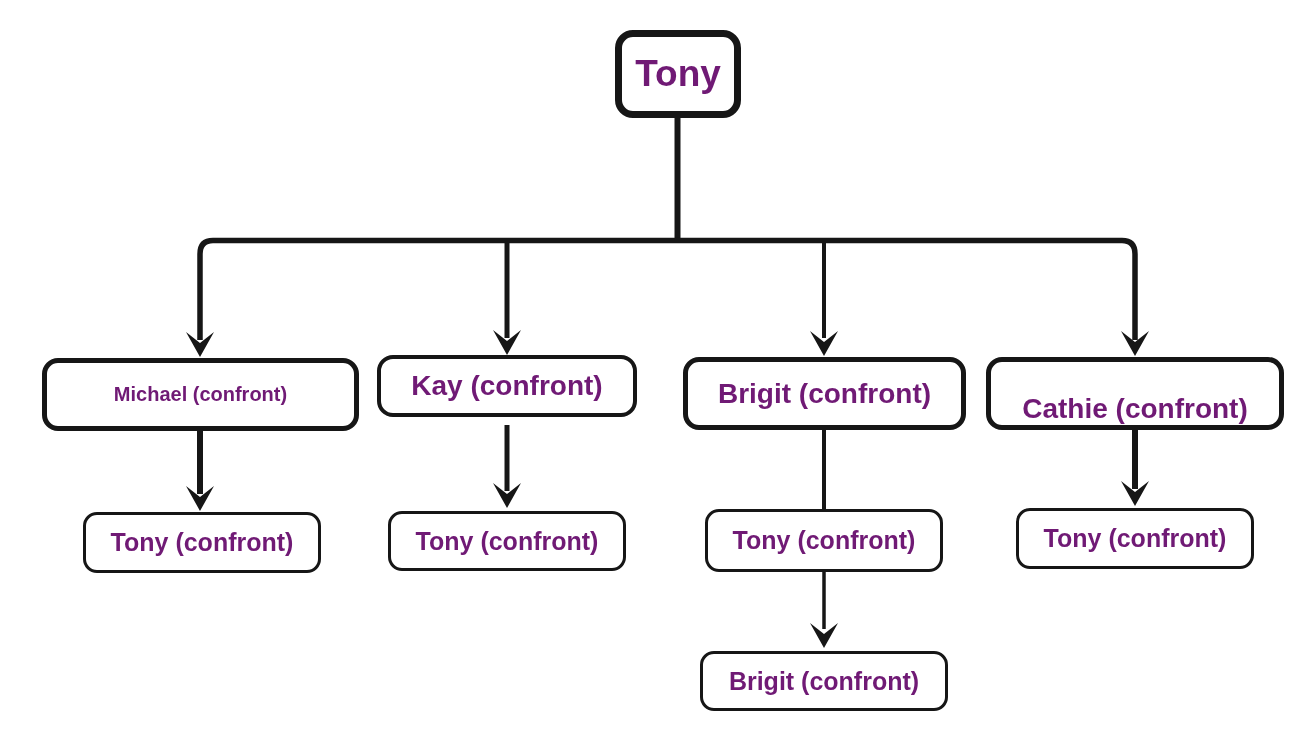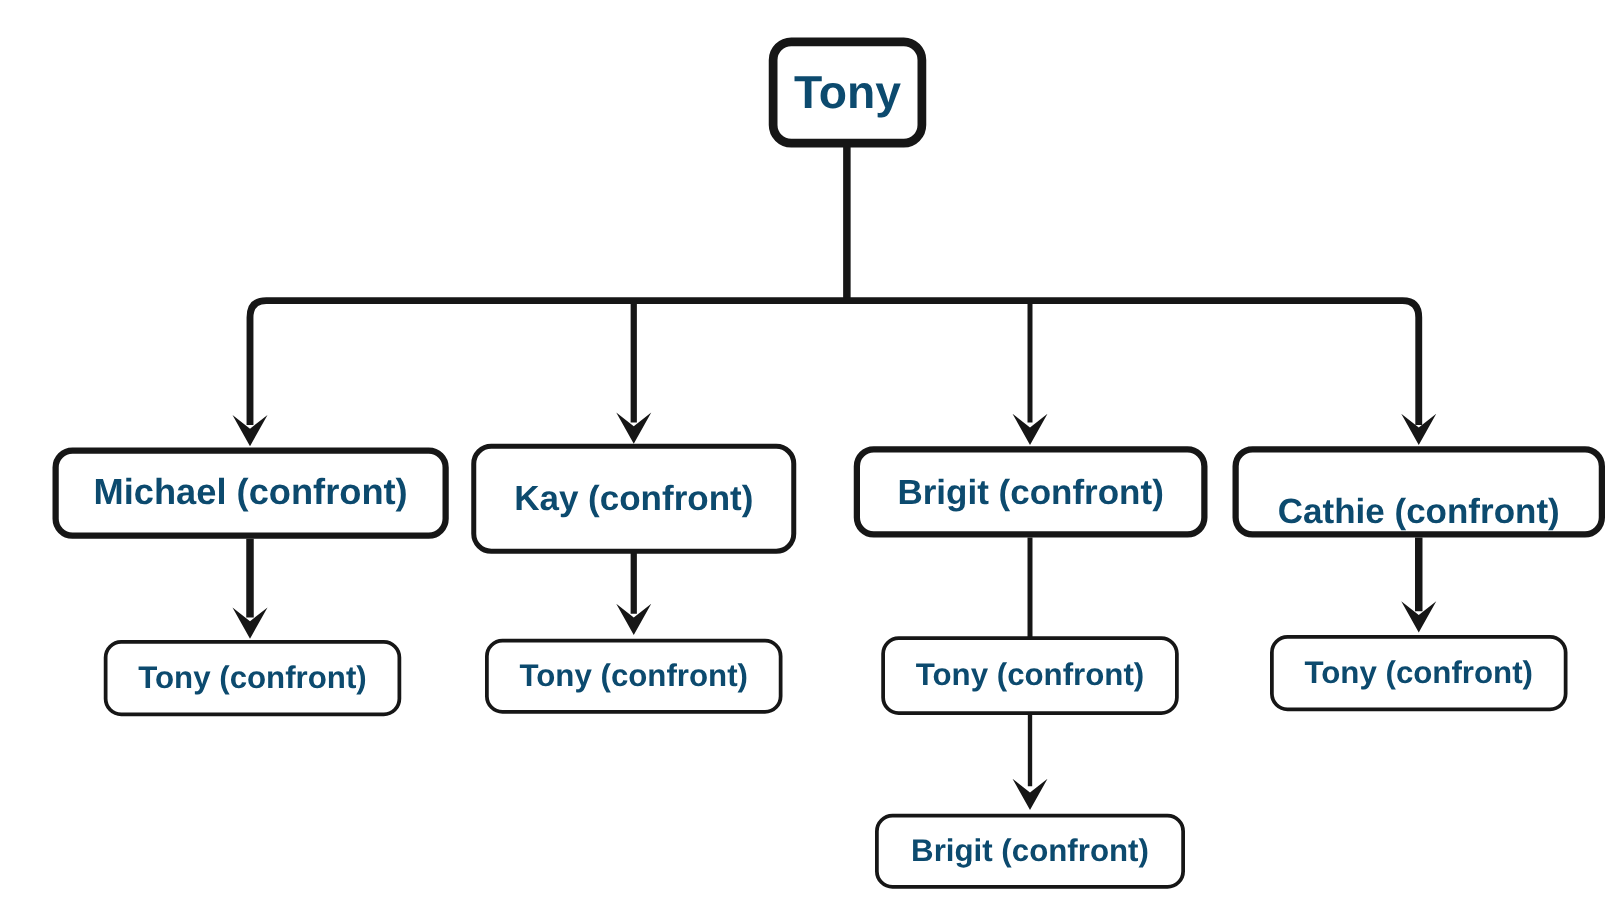--- a/index.html
+++ b/index.html
@@ -23,38 +23,38 @@
     height: 731px;
   }
   .node {
     position: absolute;
     display: flex;
     align-items: center;
     justify-content: center;
     background: #ffffff;
     border-style: solid;
     border-color: #161616;
-    color: #0c4a6e;
+    color: #701a75;
     font-weight: bold;
     white-space: nowrap;
     box-sizing: border-box;
     text-align: center;
   }
   
   .node-root {
     left: 615px; top: 30px; width: 126px; height: 88px;
     border-width: 7px; border-radius: 18px; font-size: 37px;
   }
   
   .node-michael {
     left: 42px; top: 358px; width: 317px; height: 73px;
-    border-width: 5px; border-radius: 16px; font-size: 29px;
+    border-width: 5px; border-radius: 16px; font-size: 20px;
   }
   .node-kay {
-    left: 377px; top: 355px; width: 260px; height: 88px;
+    left: 377px; top: 355px; width: 260px; height: 62px;
     border-width: 4px; border-radius: 16px; font-size: 28px;
   }
   .node-brigit {
     left: 683px; top: 357px; width: 283px; height: 73px;
     border-width: 5px; border-radius: 16px; font-size: 28px;
   }
   .node-cathie {
     left: 986px; top: 357px; width: 298px; height: 73px;
     border-width: 5px; border-radius: 16px; font-size: 28px; align-items: flex-end;
   }

